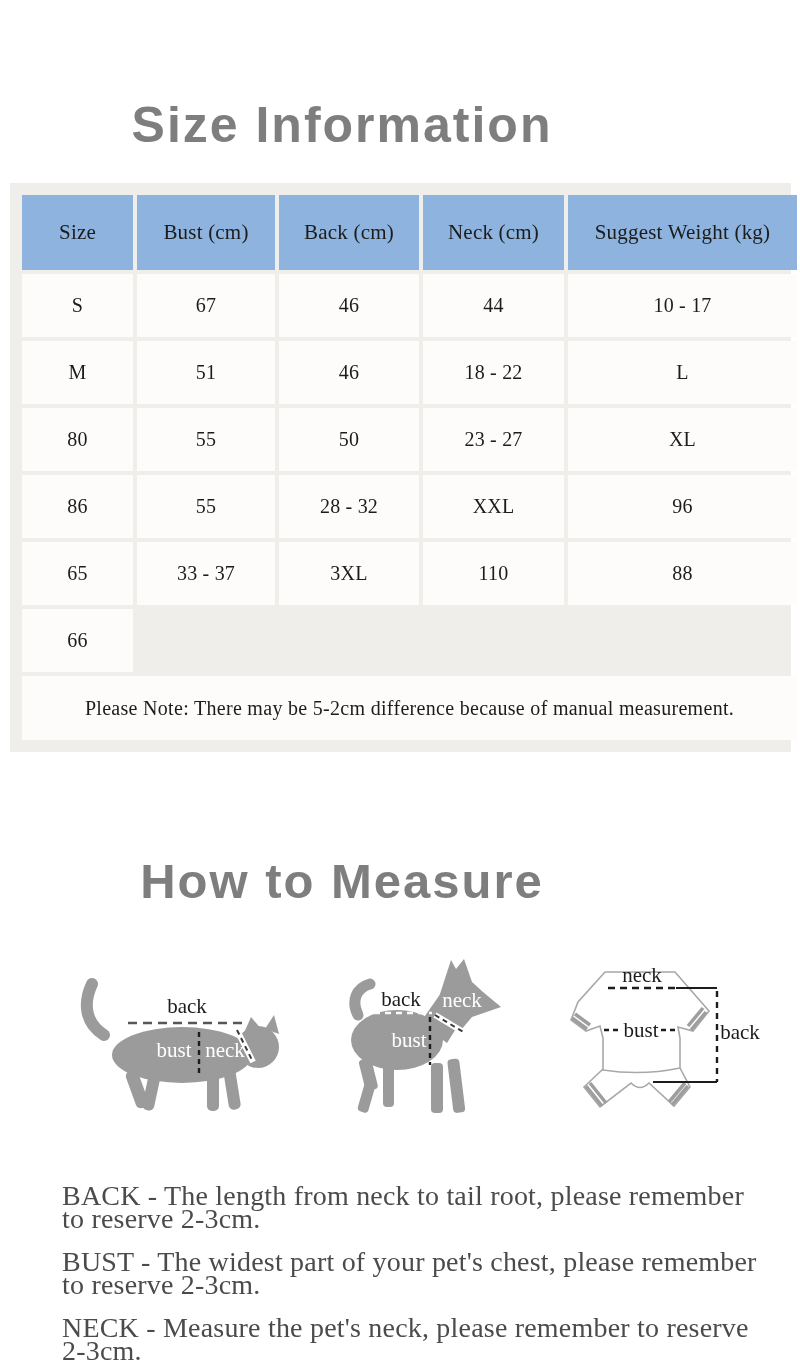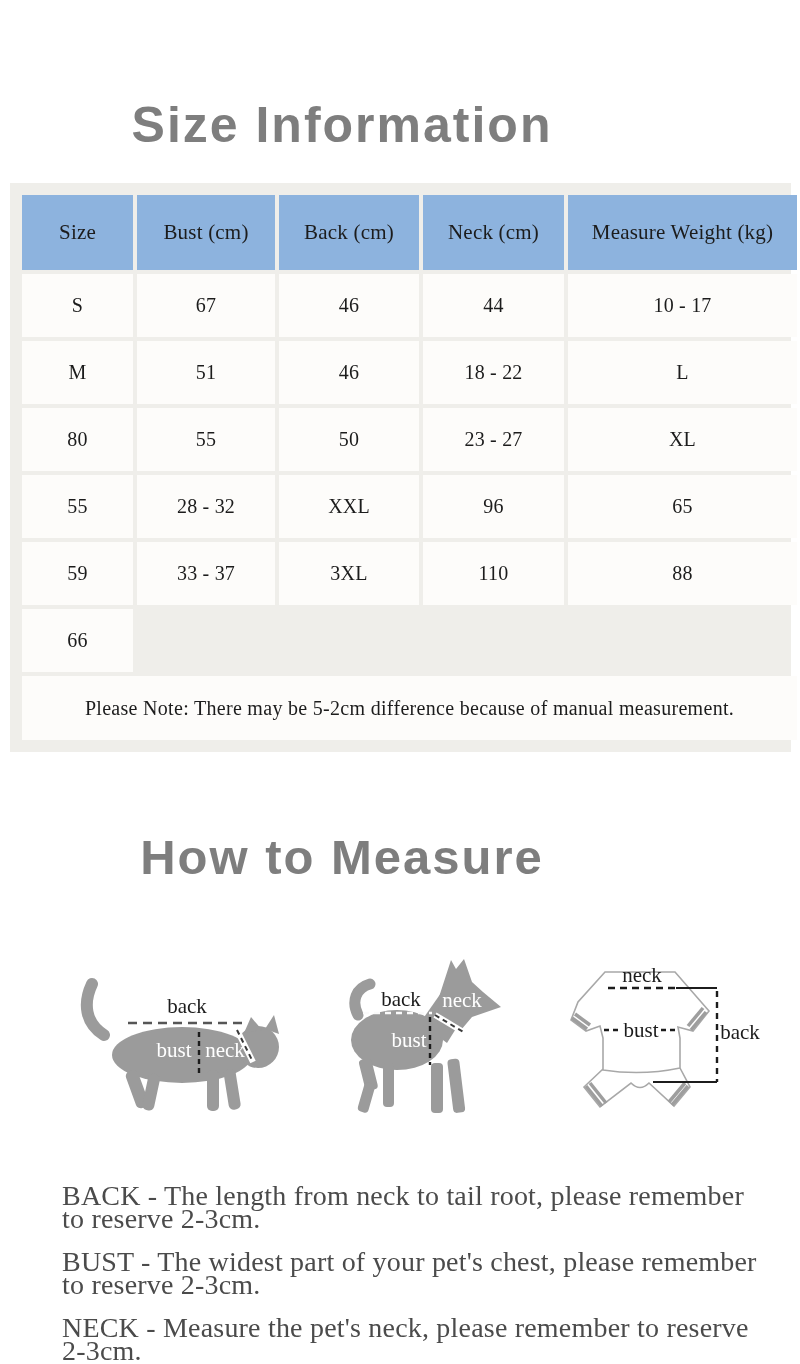--- a/index.html
+++ b/index.html
@@ -6,21 +6,21 @@
   body{
     width:800px;height:1364px;position:relative;background:#ffffff;
     font-family:"Liberation Serif", serif;overflow:hidden;
   }
   .big-title{
     position:absolute;left:0;width:684px;text-align:center;
     font-family:"Liberation Sans", sans-serif;font-weight:700;
     color:var(--title_text,#7e7e7e);letter-spacing:2px;white-space:nowrap;
   }
   #size-title{top:62px;font-size:50px;}
-  #measure-title{top:796px;font-size:49px;}
+  #measure-title{top:820px;font-size:49px;}
 
   .size-table{
     position:absolute;top:183px;left:10px;width:781px;box-sizing:border-box;
     display:grid;
     grid-template-columns:111px 138px 140px 141px 229px;
     grid-template-rows:75px repeat(6,63px) 64px;
     gap:4px;padding:12px;
     background:var(--table_frame,#efeeea);
   }
   .cell{
@@ -50,47 +50,47 @@
 </head>
 <body>
 
 <h1 id="size-title" class="big-title">Size Information</h1>
 
 <div class="size-table">
   <div class="cell head">Size</div>
   <div class="cell head">Bust (cm)</div>
   <div class="cell head">Back (cm)</div>
   <div class="cell head">Neck (cm)</div>
-  <div class="cell head">Measure Weight (kg)</div>
+  <div class="cell head">Suggest Weight (kg)</div>
 
   <div class="cell">S</div>
   <div class="cell">67</div>
   <div class="cell">46</div>
   <div class="cell">44</div>
   <div class="cell">10 - 17</div>
 
   <div class="cell">M</div>
   <div class="cell">51</div>
   <div class="cell">46</div>
   <div class="cell">18 - 22</div>
 
   <div class="cell">L</div>
   <div class="cell">80</div>
   <div class="cell">55</div>
   <div class="cell">50</div>
   <div class="cell">23 - 27</div>
 
   <div class="cell">XL</div>
+  <div class="cell">86</div>
   <div class="cell">55</div>
   <div class="cell">28 - 32</div>
 
   <div class="cell">XXL</div>
   <div class="cell">96</div>
   <div class="cell">65</div>
-  <div class="cell">59</div>
   <div class="cell">33 - 37</div>
 
   <div class="cell">3XL</div>
   <div class="cell">110</div>
   <div class="cell">88</div>
   <div class="cell">66</div>
 
   <div class="cell note">Please Note: There may be 5-2cm difference because of manual measurement.</div>
 </div>
 

